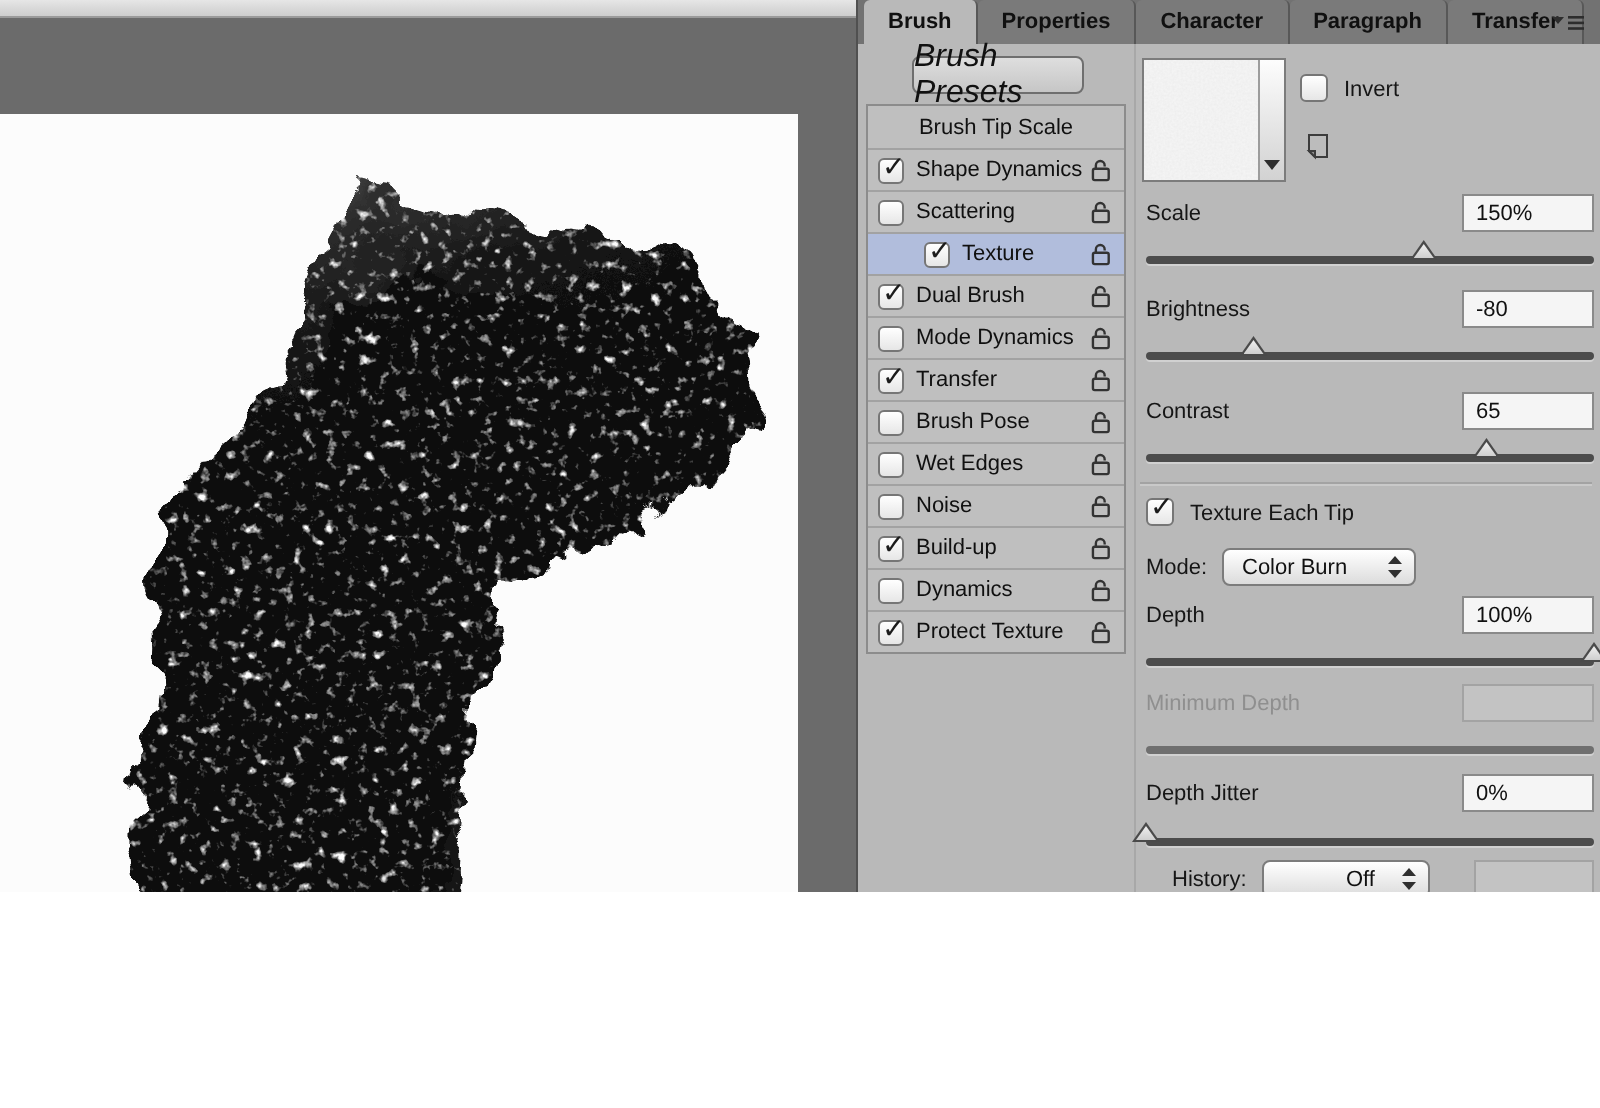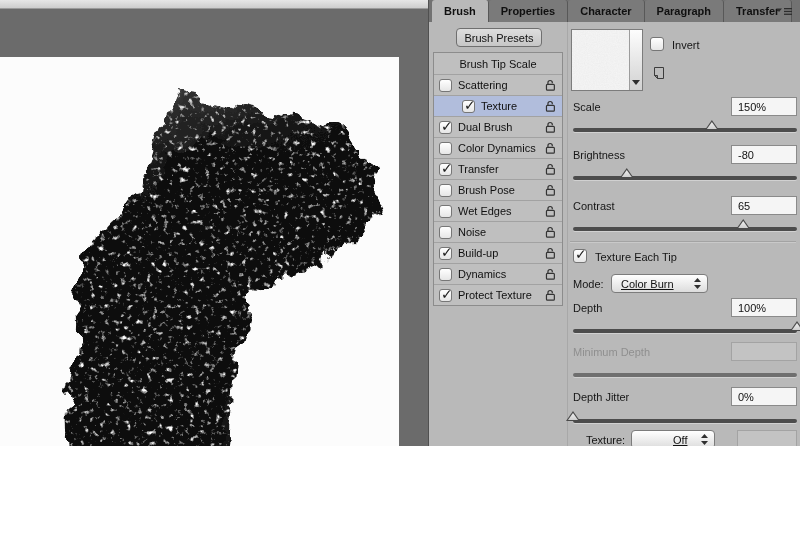--- a/index.html
+++ b/index.html
@@ -19,21 +19,21 @@
   
   .panel{position:absolute;left:428px;top:0;width:372px;height:554px;background:var(--panel-bg);border-left:1px solid #505050;}
   .tab-bar{position:absolute;left:0;top:0;right:0;height:22px;background:var(--tab-bar);display:flex;align-items:flex-end;}
   .tab{height:22px;line-height:22px;padding:0 12px;font-size:11px;font-weight:bold;color:#101010;background:#7a7a7a;border-right:1px solid #585858;border-radius:3px 3px 0 0;margin-top:1px;}
   .tab:first-child{margin-left:3px;}
   .tab.active{background:var(--panel-bg);}
   .panel-menu{position:absolute;right:7px;top:7px;}
   .panel-body{position:absolute;left:0;top:22px;right:0;bottom:0;}
 
   
-  .presets-btn{position:absolute;left:27px;top:6px;width:86px;height:19px;background:linear-gradient(#dedede,#c6c6c6);border:1px solid #6f6f6f;border-radius:4px;font-size:11px;color:#111;display:flex;align-items:center;justify-content:center;}
+  .presets-btn{position:absolute;left:27px;top:6px;width:86px;height:19px;background:linear-gradient(#dedede,#c6c6c6);border:1px solid #6f6f6f;border-radius:4px;font-size:16px;color:#111;display:flex;align-items:center;justify-content:center;font-style:italic;}
   .opt-list{position:absolute;left:4px;top:30px;width:130px;background:#bfbfbf;border:1px solid #8c8c8c;}
   .opt-header{height:21px;display:flex;align-items:center;justify-content:center;font-size:11px;color:#111;background:#bfbfbf;}
   .opt-row{height:21px;display:flex;align-items:center;padding:0 6px 0 5px;border-top:1px solid #a2a2a2;background:#bfbfbf;}
   .opt-row.selected{background:var(--selection);padding-left:28px;}
   .opt-label{font-size:11px;color:#101010;flex:1;margin-left:6px;white-space:nowrap;}
   .lock{width:11px;height:12px;flex:none;}
 
   
   .checkbox{position:relative;width:14px;height:14px;flex:none;background:linear-gradient(#ffffff,#e6e6e6);border:1px solid #767676;border-radius:3px;}
   .checkbox.small{width:13px;height:13px;}
@@ -47,21 +47,21 @@
   .vbox{position:absolute;width:66px;height:19px;background:#f5f5f5;border:1px solid var(--box-border);font-size:11px;color:#111;display:flex;align-items:center;padding-left:6px;}
   .vbox.disabled{background:#c3c3c3;border-color:#a3a3a3;}
 
   .slider{position:absolute;width:224px;height:15px;}
   .slider .track{position:absolute;left:0;right:0;top:10px;height:4px;background:var(--track);border-radius:2px;box-shadow:0 1px 0 rgba(255,255,255,.35);}
   .slider.disabled .track{background:#6f6f6f;}
   .slider .thumb{position:absolute;top:2px;width:14px;height:10px;clip-path:polygon(50% 0,100% 100%,0 100%);background:#4a4a4a;}
   .slider .thumb::after{content:"";position:absolute;left:2px;right:2px;top:2px;bottom:1px;clip-path:polygon(50% 0,100% 100%,0 100%);background:linear-gradient(#efefef,#cfcfcf);}
 
   .popup{position:absolute;height:19px;background:linear-gradient(#ffffff,#dcdcdc);border:1px solid #7c7c7c;border-radius:4px;font-size:11px;color:#111;display:flex;align-items:center;padding:0 5px 0 9px;}
-  .popup .popup-value{flex:1;text-decoration:underline;}
+  .popup .popup-value{flex:1;}
 
   .thumb-box{position:absolute;left:142px;top:7px;width:72px;height:62px;border:1px solid #7c7c7c;background:#fff;display:flex;}
   .thumb-img{width:57px;height:60px;}
   .thumb-strip{position:relative;flex:1;border-left:1px solid #9c9c9c;background:linear-gradient(#fdfdfd,#d2d2d2);}
   .thumb-strip svg{position:absolute;left:2px;bottom:5px;}
 
   .preview{position:absolute;left:5px;top:436px;width:364px;height:88px;background:#fbfbfb;border:1px solid #999;border-top-color:#7f7f7f;}
 
   .new-icon{position:absolute;left:222px;top:44px;}
 </style>
@@ -140,20 +140,28 @@
       <rect x="8" y="6.6" width="8" height="1.3" fill="#2d2d2d"></rect>
     </svg>
 
     <div class="panel-body">
       <div class="vgroove"></div>
 
       <div class="presets-btn">Brush Presets</div>
       <div class="opt-list">
         <div class="opt-header">Brush Tip Scale</div>
 
+  <div class="opt-row">
+    <span class="checkbox small checked"></span>
+    <span class="opt-label">Shape Dynamics</span>
+    <svg class="lock" viewBox="0 0 12 13">
+      <path d="M3.2 5.6 V4 A2.4 2.4 0 0 1 8 4 V4.6" fill="none" stroke="#333" stroke-width="1.3"></path>
+      <rect x="1.6" y="5.8" width="8.6" height="6.2" rx="1" fill="none" stroke="#333" stroke-width="1.3"></rect>
+    </svg>
+  </div>
 
   <div class="opt-row">
     <span class="checkbox small"></span>
     <span class="opt-label">Scattering</span>
     <svg class="lock" viewBox="0 0 12 13">
       <path d="M3.2 5.6 V4 A2.4 2.4 0 0 1 8 4 V4.6" fill="none" stroke="#333" stroke-width="1.3"></path>
       <rect x="1.6" y="5.8" width="8.6" height="6.2" rx="1" fill="none" stroke="#333" stroke-width="1.3"></rect>
     </svg>
   </div>
 
@@ -170,21 +178,21 @@
     <span class="checkbox small checked"></span>
     <span class="opt-label">Dual Brush</span>
     <svg class="lock" viewBox="0 0 12 13">
       <path d="M3.2 5.6 V4 A2.4 2.4 0 0 1 8 4 V4.6" fill="none" stroke="#333" stroke-width="1.3"></path>
       <rect x="1.6" y="5.8" width="8.6" height="6.2" rx="1" fill="none" stroke="#333" stroke-width="1.3"></rect>
     </svg>
   </div>
 
   <div class="opt-row">
     <span class="checkbox small"></span>
-    <span class="opt-label">Color Dynamics</span>
+    <span class="opt-label">Mode Dynamics</span>
     <svg class="lock" viewBox="0 0 12 13">
       <path d="M3.2 5.6 V4 A2.4 2.4 0 0 1 8 4 V4.6" fill="none" stroke="#333" stroke-width="1.3"></path>
       <rect x="1.6" y="5.8" width="8.6" height="6.2" rx="1" fill="none" stroke="#333" stroke-width="1.3"></rect>
     </svg>
   </div>
 
   <div class="opt-row">
     <span class="checkbox small checked"></span>
     <span class="opt-label">Transfer</span>
     <svg class="lock" viewBox="0 0 12 13">
@@ -320,21 +328,21 @@
         <div class="track"></div>
       </div>
 
       <div class="lbl" style="left:144px;top:369px;">Depth Jitter</div>
       <div class="vbox" style="left:302px;top:365px;">0%</div>
       <div class="slider" style="left:144px;top:387px;">
         <div class="track"></div>
         <div class="thumb" style="left: calc(0% - 7px);"></div>
       </div>
 
-      <div class="lbl" style="left:157px;top:412px;">Texture:</div>
+      <div class="lbl" style="left:157px;top:412px;">History:</div>
       <div class="popup" style="left:202px;top:408px;width:84px;padding-left:41px;">
         <span class="popup-value">Off</span>
         <svg width="9" height="13" viewBox="0 0 9 13">
           <path d="M4.5 1 L8 5 H1 Z" fill="#2f2f2f"></path>
             <path d="M4.5 12 L1 8 H8 Z" fill="#2f2f2f"></path>
         </svg>
       </div>
       <div class="vbox disabled" style="left:308px;top:408px;width:60px;"></div>
 
       <div class="preview">

